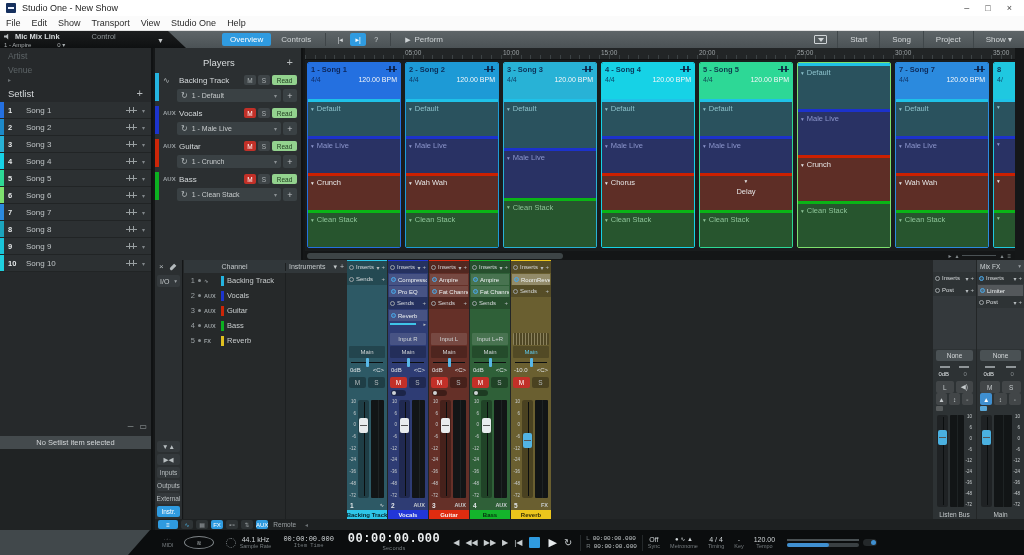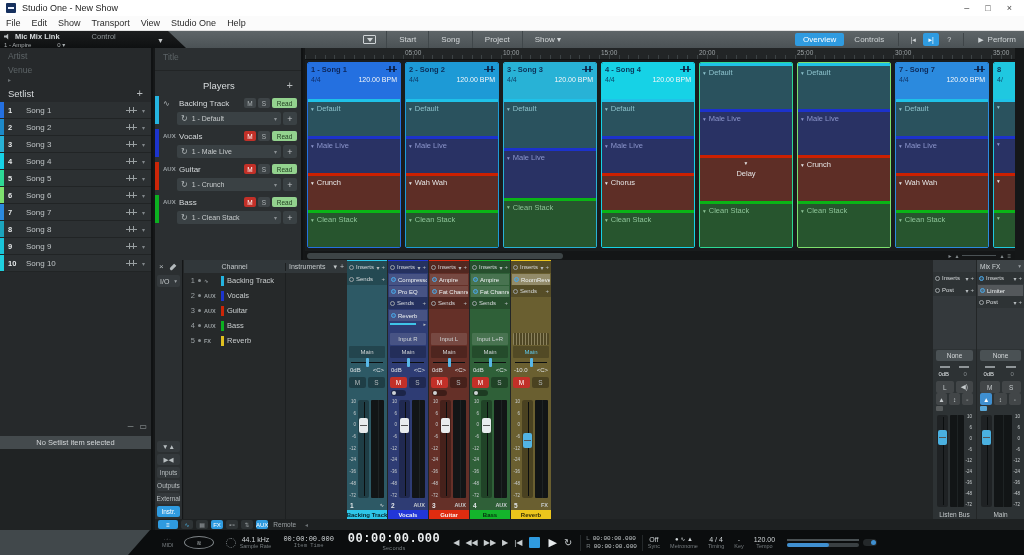--- a/index.html
+++ b/index.html
@@ -234,40 +234,40 @@
         <span class="spk"></span>
       <span>Mic Mix Link</span>
       <span class="mode">Control</span>
       </div>
     <div class="r2">
         <span>1 - Ampire</span>
       <span class="v"><span>0</span> ▾</span>
       </div>
     <span class="caret-big">▼</span>
   </div>
-  <div id="pages">
-    <span id="mon-ico"></span>
-  <span class="pg">Start</span>
-      <span class="pg">Song</span>
-      <span class="pg">Project</span>
-      <span class="pg">Show ▾</span>
-    </div>
   <div style="margin-left:222px;display:flex;align-items:center;gap:2px;">
     <span class="tb-btn active">Overview</span>
     <span class="tb-btn">Controls</span>
     <span class="tb-sep"></span>
     <span class="tb-ico">|◂</span>
     <span class="tb-ico active">▸|</span>
     <span class="tb-ico">?</span>
     <span class="tb-sep"></span>
     <span class="tb-btn" style="gap:4px;">
       <span style="font-size:7px;">▶</span>
       <span>Perform</span>
       </span>
   </div>
+  <div id="pages">
+    <span id="mon-ico"></span>
+  <span class="pg">Start</span>
+      <span class="pg">Song</span>
+      <span class="pg">Project</span>
+      <span class="pg">Show ▾</span>
+    </div>
 </div>
 
 <div id="main">
 
   <div id="sidebar">
     <div class="ph">Artist</div>
     <div class="ph">Venue</div>
     <div class="disc">▸</div>
     <div id="setlist-head">
       <span>Setlist</span>
@@ -367,21 +367,20 @@
       </div>
     <div id="collapse-ics">
       <span>─</span>
       <span>▭</span>
     </div>
     <div id="no-setlist">No Setlist item selected</div>
     <div id="sidebar-void"></div>
   </div>
 
   <div id="players">
-    <div class="ph">Title</div>
     <div id="players-head">
       <span>Players</span>
       <span class="plus">+</span>
     </div>
     <div id="players-list">
         <div class="player">
           <span class="p-stripe" style="background: rgb(36, 180, 224);"></span>
           <div class="p-head">
             <span class="p-wave">∿</span>
             <span class="p-name">Backing Track</span>
@@ -622,20 +621,30 @@
           </div>
           <div class="lane" style="background: rgb(39, 85, 46);">
             <div class="stripe" style="background: rgb(10, 180, 22);"></div>
             <div class="lbl" style="color: rgb(140, 194, 150);">
               <span class="c">▾</span>
               <span>Clean Stack</span>
             </div>
           </div>
         </div>
         <div class="tcol" style="left: 394px; border-color: rgb(45, 216, 150);">
+          <div class="tcol-head" style="background: rgb(45, 216, 150);">
+            <div class="t1">
+              <span>5 - Song 5</span>
+              <span class="fader-ico"></span>
+            </div>
+            <div class="t2">
+              <span>4/4</span>
+              <span class="bpm">120.00 BPM</span>
+            </div>
+          </div>
           <div class="lane" style="background: rgb(42, 82, 94);">
             <div class="stripe" style="background: rgb(31, 194, 232);"></div>
             <div class="lbl" style="color: rgb(140, 194, 204);">
               <span class="c">▾</span>
               <span>Default</span>
             </div>
           </div>
           <div class="lane" style="background: rgb(41, 50, 100);">
             <div class="stripe" style="background: rgb(28, 50, 204);"></div>
             <div class="lbl" style="color: rgb(140, 150, 204);">

